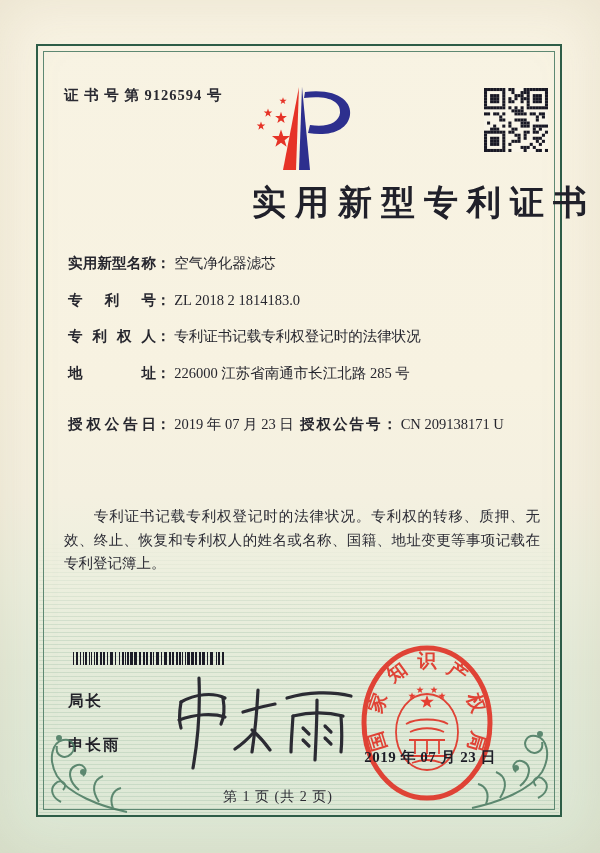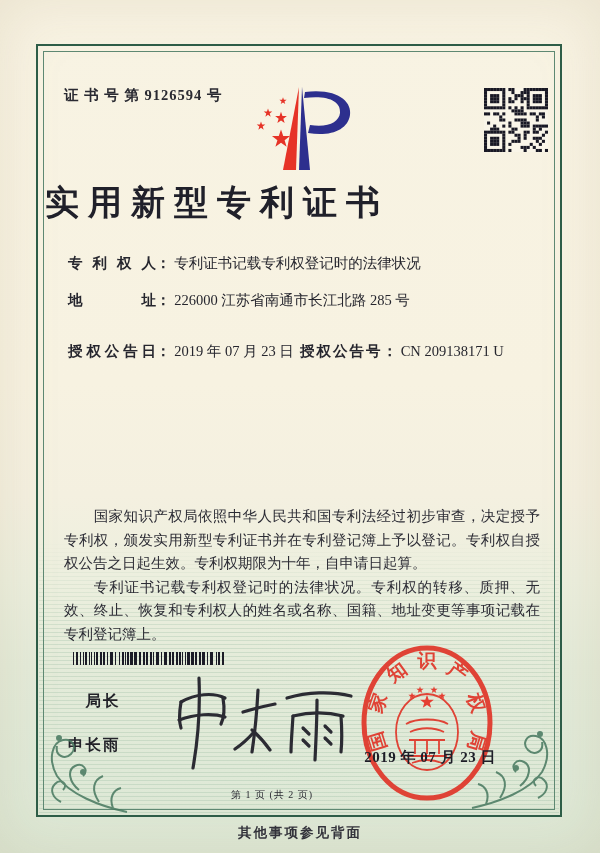--- a/index.html
+++ b/index.html
@@ -26,53 +26,53 @@
     border:2.5px solid #2e5d47; }
   .frame-inner { position:absolute; left:43px; top:51px; right:45px; bottom:43px;
     border:1px solid #5e8872; }
 
   .cert-no { position:absolute; left:64px; top:86px; font-size:14.5px;
     letter-spacing:1px; font-weight:600; color:#2a2a32;text-align:center; }
 
   .logo { position:absolute; left:238px; top:82px; width:140px; height:94px; }
   .qr { position:absolute; left:484px; top:88px; width:64px; height:64px; }
 
-  .title { position:absolute; left:36px; top:180px; width:560px; text-align:left;
+  .title { position:absolute; left:36px; top:180px; width:560px; text-align:right;
     font-size:34px; font-weight:700; letter-spacing:9px; color:#20202a;
-    padding-left:9px; }
+    padding-left:25px; }
 
   .fields { position:absolute; left:68px; top:252px; width:470px;
     font-size:14.5px; }
   .frow { line-height:22px; margin-bottom:14.5px; white-space:nowrap; }
   .flabel { display:inline-block; width:88px; font-weight:700;
     text-align:justify; text-align-last:justify; vertical-align:top; }
   .fcolon { font-weight:700; }
   .fvalue { font-weight:500; }
   .gpair1 { display:inline-block; width:232px;margin-top:15px; }
 
   .paras { position:absolute; left:64px; top:505px; width:476px;
     font-size:14.5px; line-height:23.5px; text-align:justify; color:#2c2c35; }
   .paras p { text-indent:2.05em; }
 
   .barcode { position:absolute; left:73px; top:652px; width:156px; height:13px; }
 
   .signer { position:absolute; left:68px; top:691px; font-size:15.5px;
     font-weight:700; font-family:"Liberation Sans", sans-serif; color:#222229; }
-  .signer div { margin-bottom:23px; letter-spacing:2px;text-align:right; }
+  .signer div { margin-bottom:23px; letter-spacing:2px; }
 
   .signature { position:absolute; left:155px; top:672px; width:210px; height:100px; }
 
   .seal { position:absolute; left:359px; top:644px; width:136px; height:158px;
     opacity:0.93; }
   .seal-date { position:absolute; left:352px; top:748px; width:156px;
     text-align:center; font-size:15px; font-weight:600; color:#1e1e28;
     letter-spacing:0.5px; }
 
-  .page-info { position:absolute; left:22px; top:788px; width:500px;
-    text-align:center; font-size:10px; color:#2c2c34; letter-spacing:1px; }
+  .page-info { position:absolute; left:28px; top:788px; width:500px;
+    text-align:center; font-size:14px; color:#2c2c34; letter-spacing:1px; }
 
   .back-note { position:absolute; left:0; top:824px; width:600px;
     text-align:center; font-size:13.5px; font-weight:700; letter-spacing:2px;
     color:#33333b; }
 
   .flourish { position:absolute; width:92px; height:120px; }
   .flourish.fl-left  { left:39px;  top:694px; }
   .flourish.fl-right { left:468px; top:690px; transform:scaleX(-1); }
 </style>
 </head>
@@ -306,36 +306,43 @@
         <rect x="58.29" y="68.57" width="3.43" height="3.43"></rect>
         <rect x="61.71" y="68.57" width="3.43" height="3.43"></rect>
         <rect x="68.57" y="68.57" width="3.43" height="3.43"></rect>
       </g>
     </svg>
 
   <div class="title">实用新型专利证书</div>
 
   <div class="fields">
     <div class="frow">
+      <span class="flabel">实用新型名称</span><span class="fcolon">：</span>
+      <span class="fvalue">空气净化器滤芯</span>
+    </div>
+    <div class="frow">
+      <span class="flabel">专利号</span><span class="fcolon">：</span>
+      <span class="fvalue">ZL 2018 2 1814183.0</span>
+    </div>
+    <div class="frow">
       <span class="flabel">专利权人</span><span class="fcolon">：</span>
       <span class="fvalue">专利证书记载专利权登记时的法律状况</span>
     </div>
     <div class="frow">
       <span class="flabel">地址</span><span class="fcolon">：</span>
       <span class="fvalue">226000 江苏省南通市长江北路 285 号</span>
     </div>
     <div class="frow">
       <span class="gpair1"><span class="flabel">授权公告日</span><span class="fcolon">：</span>
       <span class="fvalue">2019 年 07 月 23 日</span></span><span><span class="fcolon" style="letter-spacing:2px">授权公告号</span><span class="fcolon">：</span>
       <span class="fvalue">CN 209138171 U</span></span>
     </div>
   </div>
 
   <div class="paras">
-    <p>国家知识产权局依照中华人民共和国专利法经过初步审查，决定授予专利权，颁发实用新型专利证书并在专利登记簿上予以登记。专利权自授权公告之日起生效。专利权期限为十年，自申请日起算。</p>
     <p>专利证书记载专利权登记时的法律状况。专利权的转移、质押、无效、终止、恢复和专利权人的姓名或名称、国籍、地址变更等事项记载在专利登记簿上。</p>
   </div>
 
   <svg class="barcode" id="barcode" viewBox="0 0 156 13" preserveAspectRatio="none">
       <g fill="#1c1c26">
         <rect x="0" y="0" width="1" height="13"></rect>
         <rect x="3" y="0" width="2" height="13"></rect>
         <rect x="7" y="0" width="1" height="13"></rect>
         <rect x="10" y="0" width="1" height="13"></rect>
         <rect x="12" y="0" width="2" height="13"></rect>
@@ -435,21 +442,20 @@
         <text x="0" y="0" transform="translate(37.6,27.8) rotate(-36)" font-size="19" font-weight="bold" fill="#e0372a" text-anchor="middle" dominant-baseline="central" font-family="serif">知</text>
         <text x="0" y="0" transform="translate(68,16) rotate(0)" font-size="19" font-weight="bold" fill="#e0372a" text-anchor="middle" dominant-baseline="central" font-family="serif">识</text>
         <text x="0" y="0" transform="translate(98.4,27.8) rotate(36)" font-size="19" font-weight="bold" fill="#e0372a" text-anchor="middle" dominant-baseline="central" font-family="serif">产</text>
         <text x="0" y="0" transform="translate(117.2,58.8) rotate(71)" font-size="19" font-weight="bold" fill="#e0372a" text-anchor="middle" dominant-baseline="central" font-family="serif">权</text>
         <text x="0" y="0" transform="translate(117.7,97.4) rotate(107)" font-size="19" font-weight="bold" fill="#e0372a" text-anchor="middle" dominant-baseline="central" font-family="serif">局</text>
       </g>
   </svg>
   <div class="seal-date">2019 年 07 月 23 日</div>
 
   <div class="page-info">第 1 页 (共 2 页)</div>
-  <div class="back-note">其他事项参见背面</div>
 
   <svg class="flourish fl-left" viewBox="0 0 92 120">
     <g id="fl-art" fill="none" stroke="#47785f" stroke-width="2" opacity="0.85">
       <path d="M88,118 C60,112 30,100 18,82 C8,64 14,48 24,46 C34,44 38,54 32,60 C26,66 16,62 18,52"></path>
       <path d="M40,96 C30,88 28,76 36,72 C44,68 50,76 44,82"></path>
       <path d="M60,108 C52,96 54,86 64,82"></path>
       <path d="M22,108 C14,104 10,96 16,90 C22,84 30,90 24,96"></path>
       <path d="M74,114 C70,104 74,96 82,94"></path>
       <circle cx="20" cy="44" r="2" fill="#47785f"></circle>
       <circle cx="44" cy="78" r="2" fill="#47785f"></circle>

